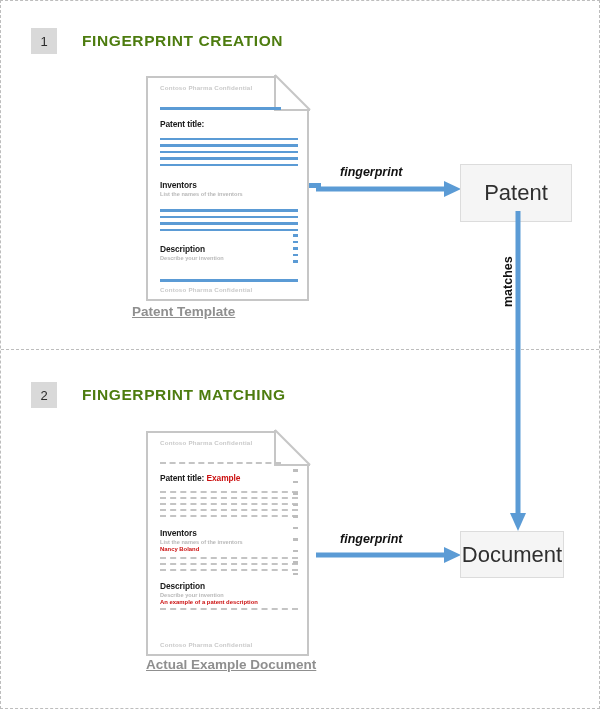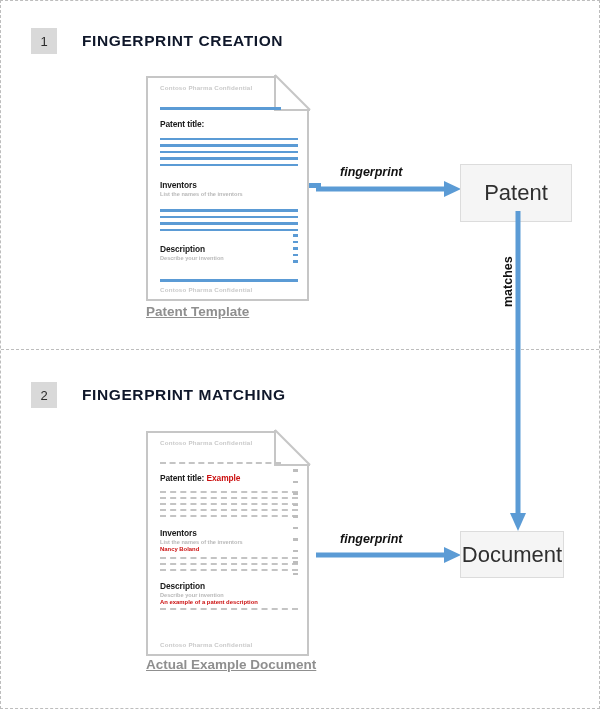--- a/index.html
+++ b/index.html
@@ -28,21 +28,21 @@
     background:#d9d9d9;
     color:#2b2b2b;
     font-size:13px;font-weight:400;
     display:flex;align-items:center;justify-content:center;
   }
   .step-title{
     margin-left:25px;
     font-size:15.5px;
     font-weight:bold;
     letter-spacing:0.6px;
-    color:#0f172a;
+    color:#4d7c0f;
   }
   
   .doc{
     position:absolute;
     width:163px;height:225px;
   }
   .sheet{
     position:absolute;inset:0;
     background:#ffffff;
     border:2px solid #c6c6c6;
@@ -176,21 +176,21 @@
       <div class="ticks" style="top:150px;">
         <div class="tick blue"></div>
         <div class="tick blue"></div>
         <div class="tick blue"></div>
         <div class="tick blue"></div>
         <div class="tick blue"></div>
       </div>
     </div>
   </div>
 
-  <div class="caption" style="left:145px;top:303px;">Patent Template</div>
+  <div class="caption" style="left:131px;top:303px;">Patent Template</div>
 
   <div style="position:absolute;left:308px;top:182px;width:12px;height:5px;background:#5b9bd5;"></div>
 
   <div class="arrow-lbl" style="left:339px;top:164px;">fingerprint</div>
   <svg class="arrow" style="left:315px;top:178px;" width="145" height="20" viewBox="0 0 145 20">
     <line x1="0" y1="10" x2="128" y2="10" stroke="#5b9bd5" stroke-width="5"></line>
     <polygon points="128,2 145,10 128,18" fill="#5b9bd5"></polygon>
   </svg>
 
   <div class="box" style="left:459px;top:163px;width:112px;height:58px;">Patent</div>

